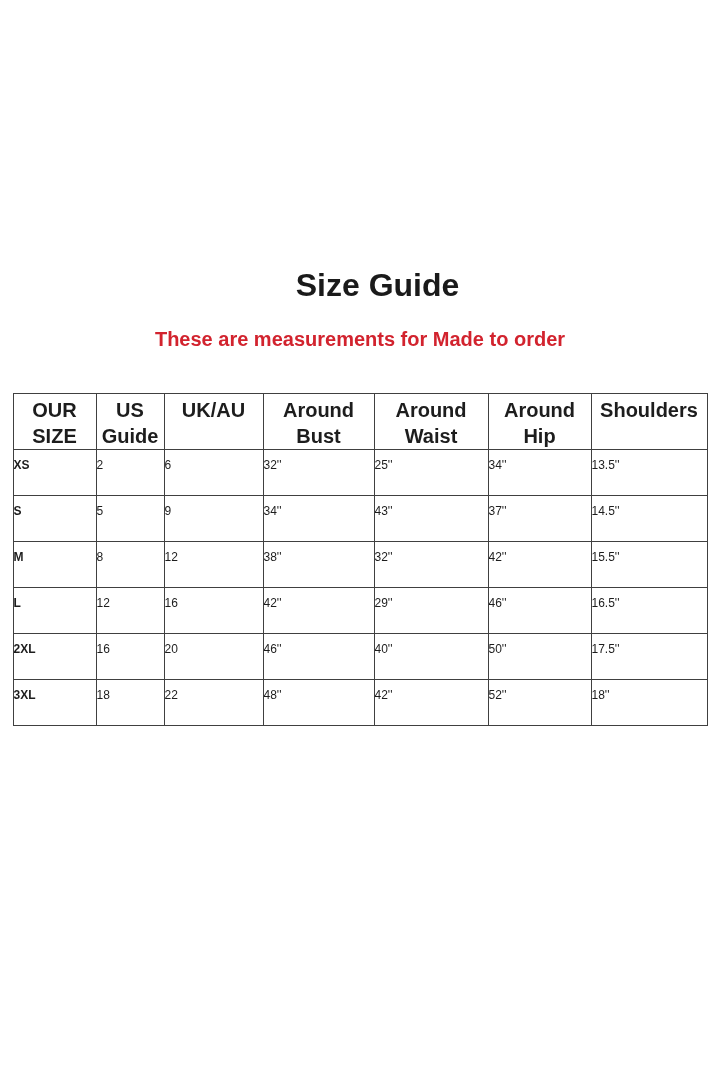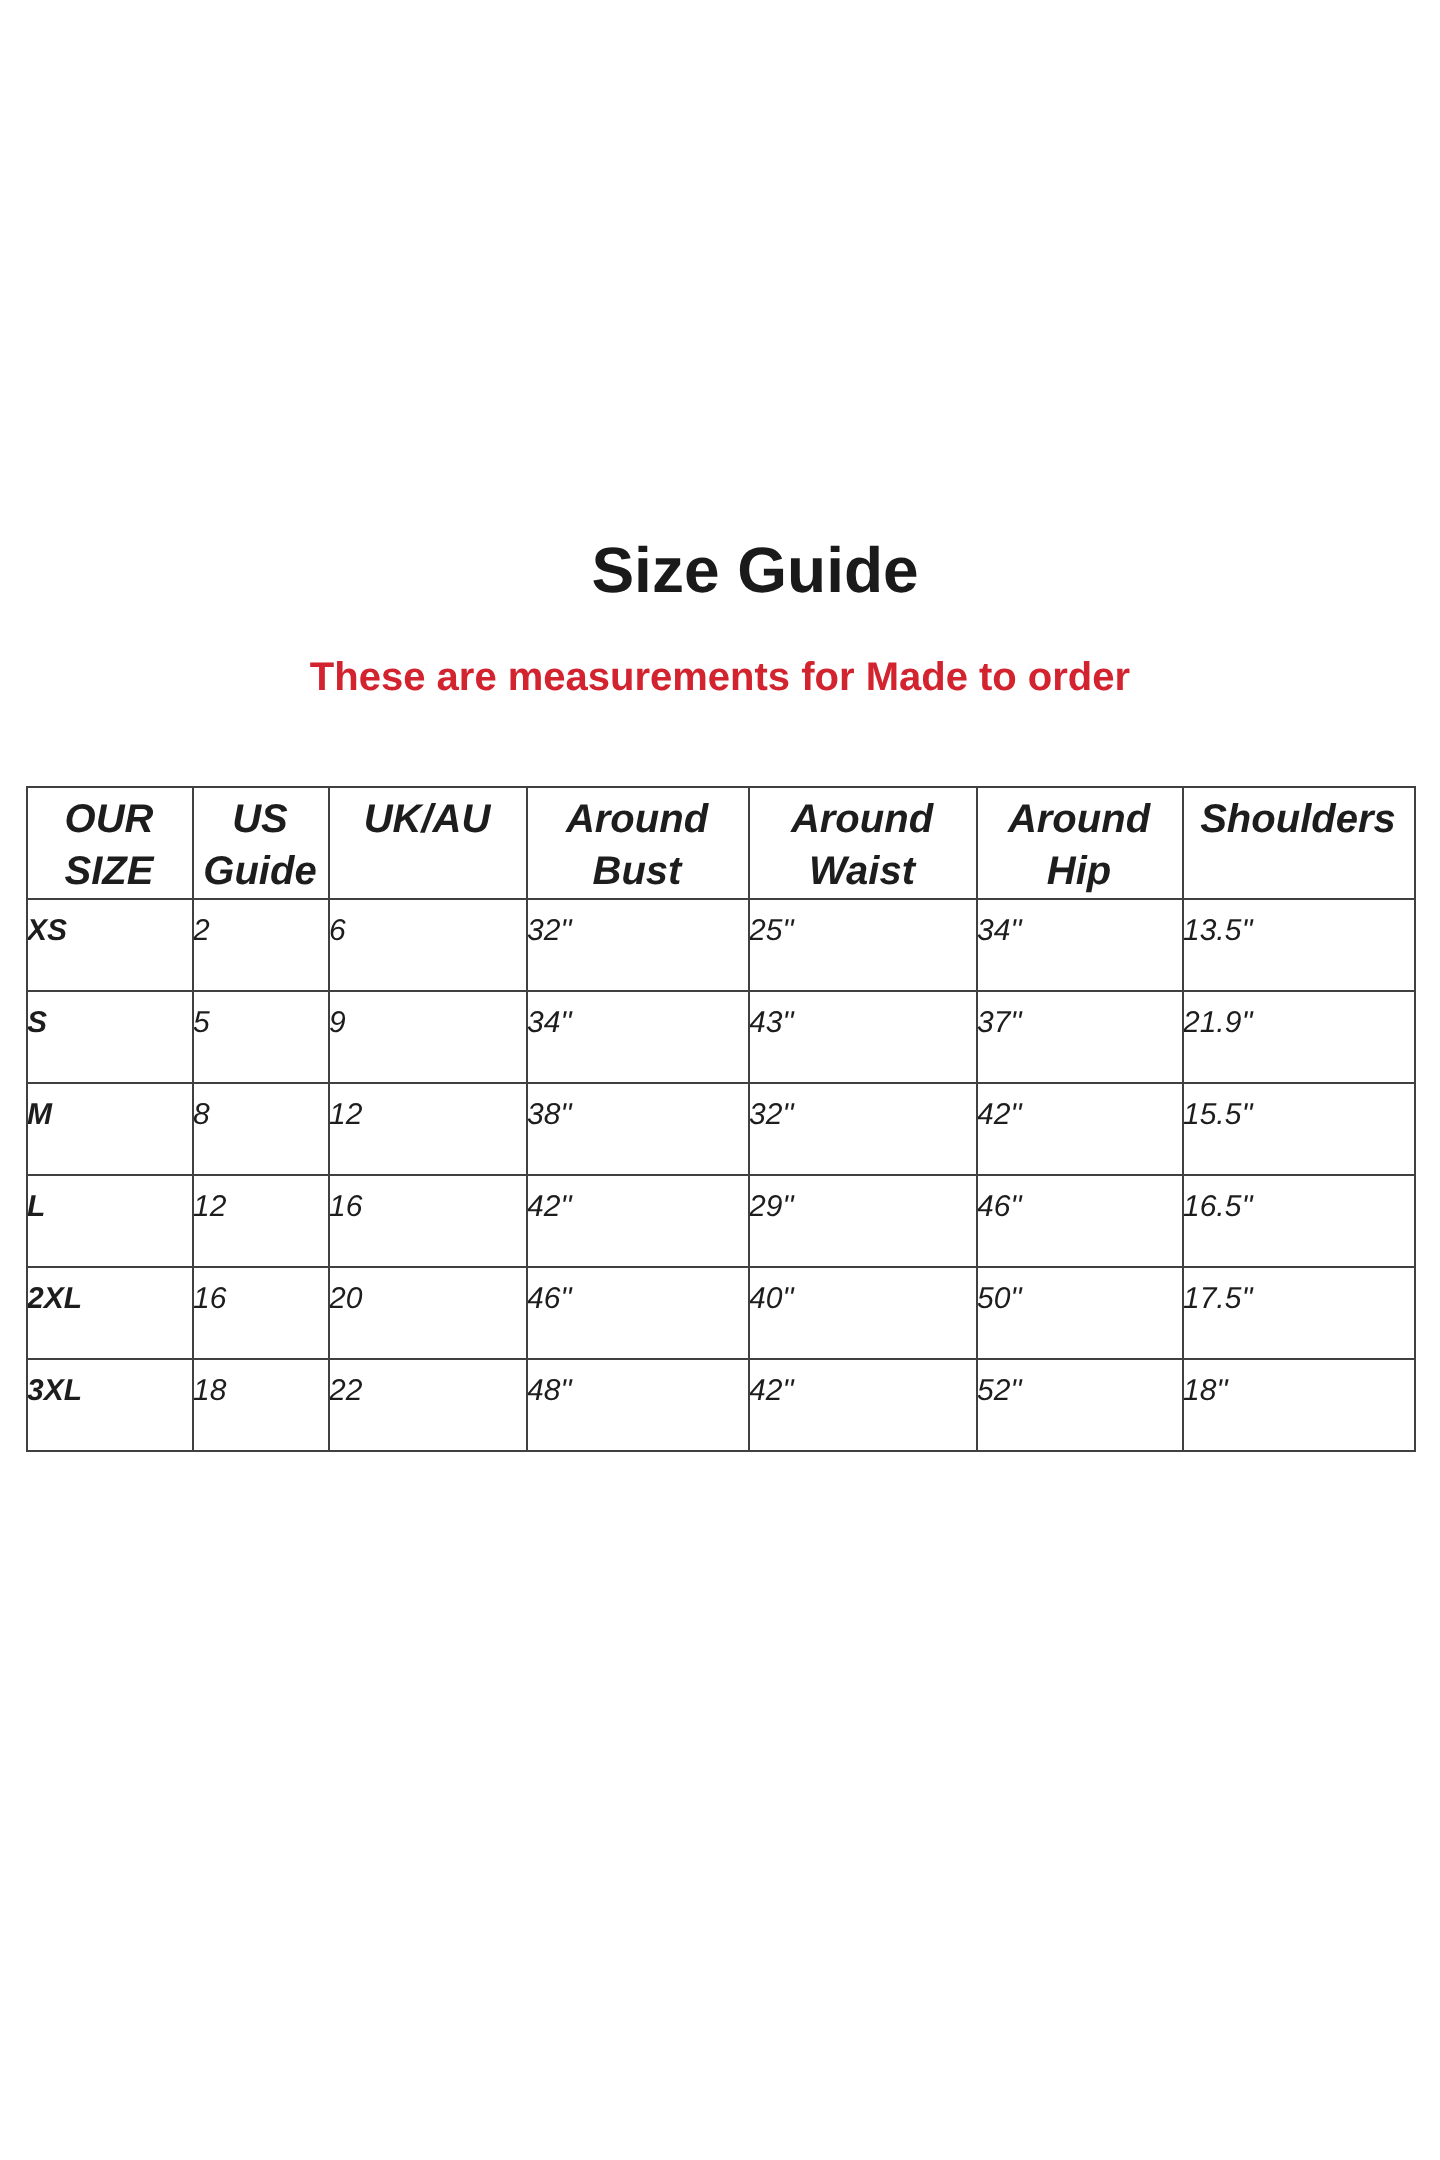--- a/index.html
+++ b/index.html
@@ -44,34 +44,33 @@
     border-collapse: collapse;
     table-layout: fixed;
     width: 694px;
   }
   table.size-table th,
   table.size-table td {
     border: 1px solid var(--border-color);
     vertical-align: top;
     color: var(--text-color);
     overflow: hidden;
-    font-style: italic;
   }
   table.size-table th {
     height: 56px;
     padding-top: 3px;
     font-size: 20px;
     line-height: 26px;
     font-weight: bold;
     white-space: pre-line;
   }
   table.size-table td {
     height: 46px;
     padding-top: 4px;
-    font-size: 15px;
+    font-size: 12px;
     line-height: 23px;
     font-weight: normal;
   }
   table.size-table td[data-name="size-label-cell"] {
     font-weight: bold;
   }
 </style>
 </head>
 <body>
 
@@ -114,21 +113,21 @@
           <td data-name="measurement-cell">34''</td>
           <td data-name="measurement-cell">13.5''</td>
         </tr>
         <tr data-name="table-row">
           <td data-name="size-label-cell">S</td>
           <td data-name="measurement-cell">5</td>
           <td data-name="measurement-cell">9</td>
           <td data-name="measurement-cell">34''</td>
           <td data-name="measurement-cell">43''</td>
           <td data-name="measurement-cell">37''</td>
-          <td data-name="measurement-cell">21.9''</td>
+          <td data-name="measurement-cell">14.5''</td>
         </tr>
         <tr data-name="table-row">
           <td data-name="size-label-cell">M</td>
           <td data-name="measurement-cell">8</td>
           <td data-name="measurement-cell">12</td>
           <td data-name="measurement-cell">38''</td>
           <td data-name="measurement-cell">32''</td>
           <td data-name="measurement-cell">42''</td>
           <td data-name="measurement-cell">15.5''</td>
         </tr>

